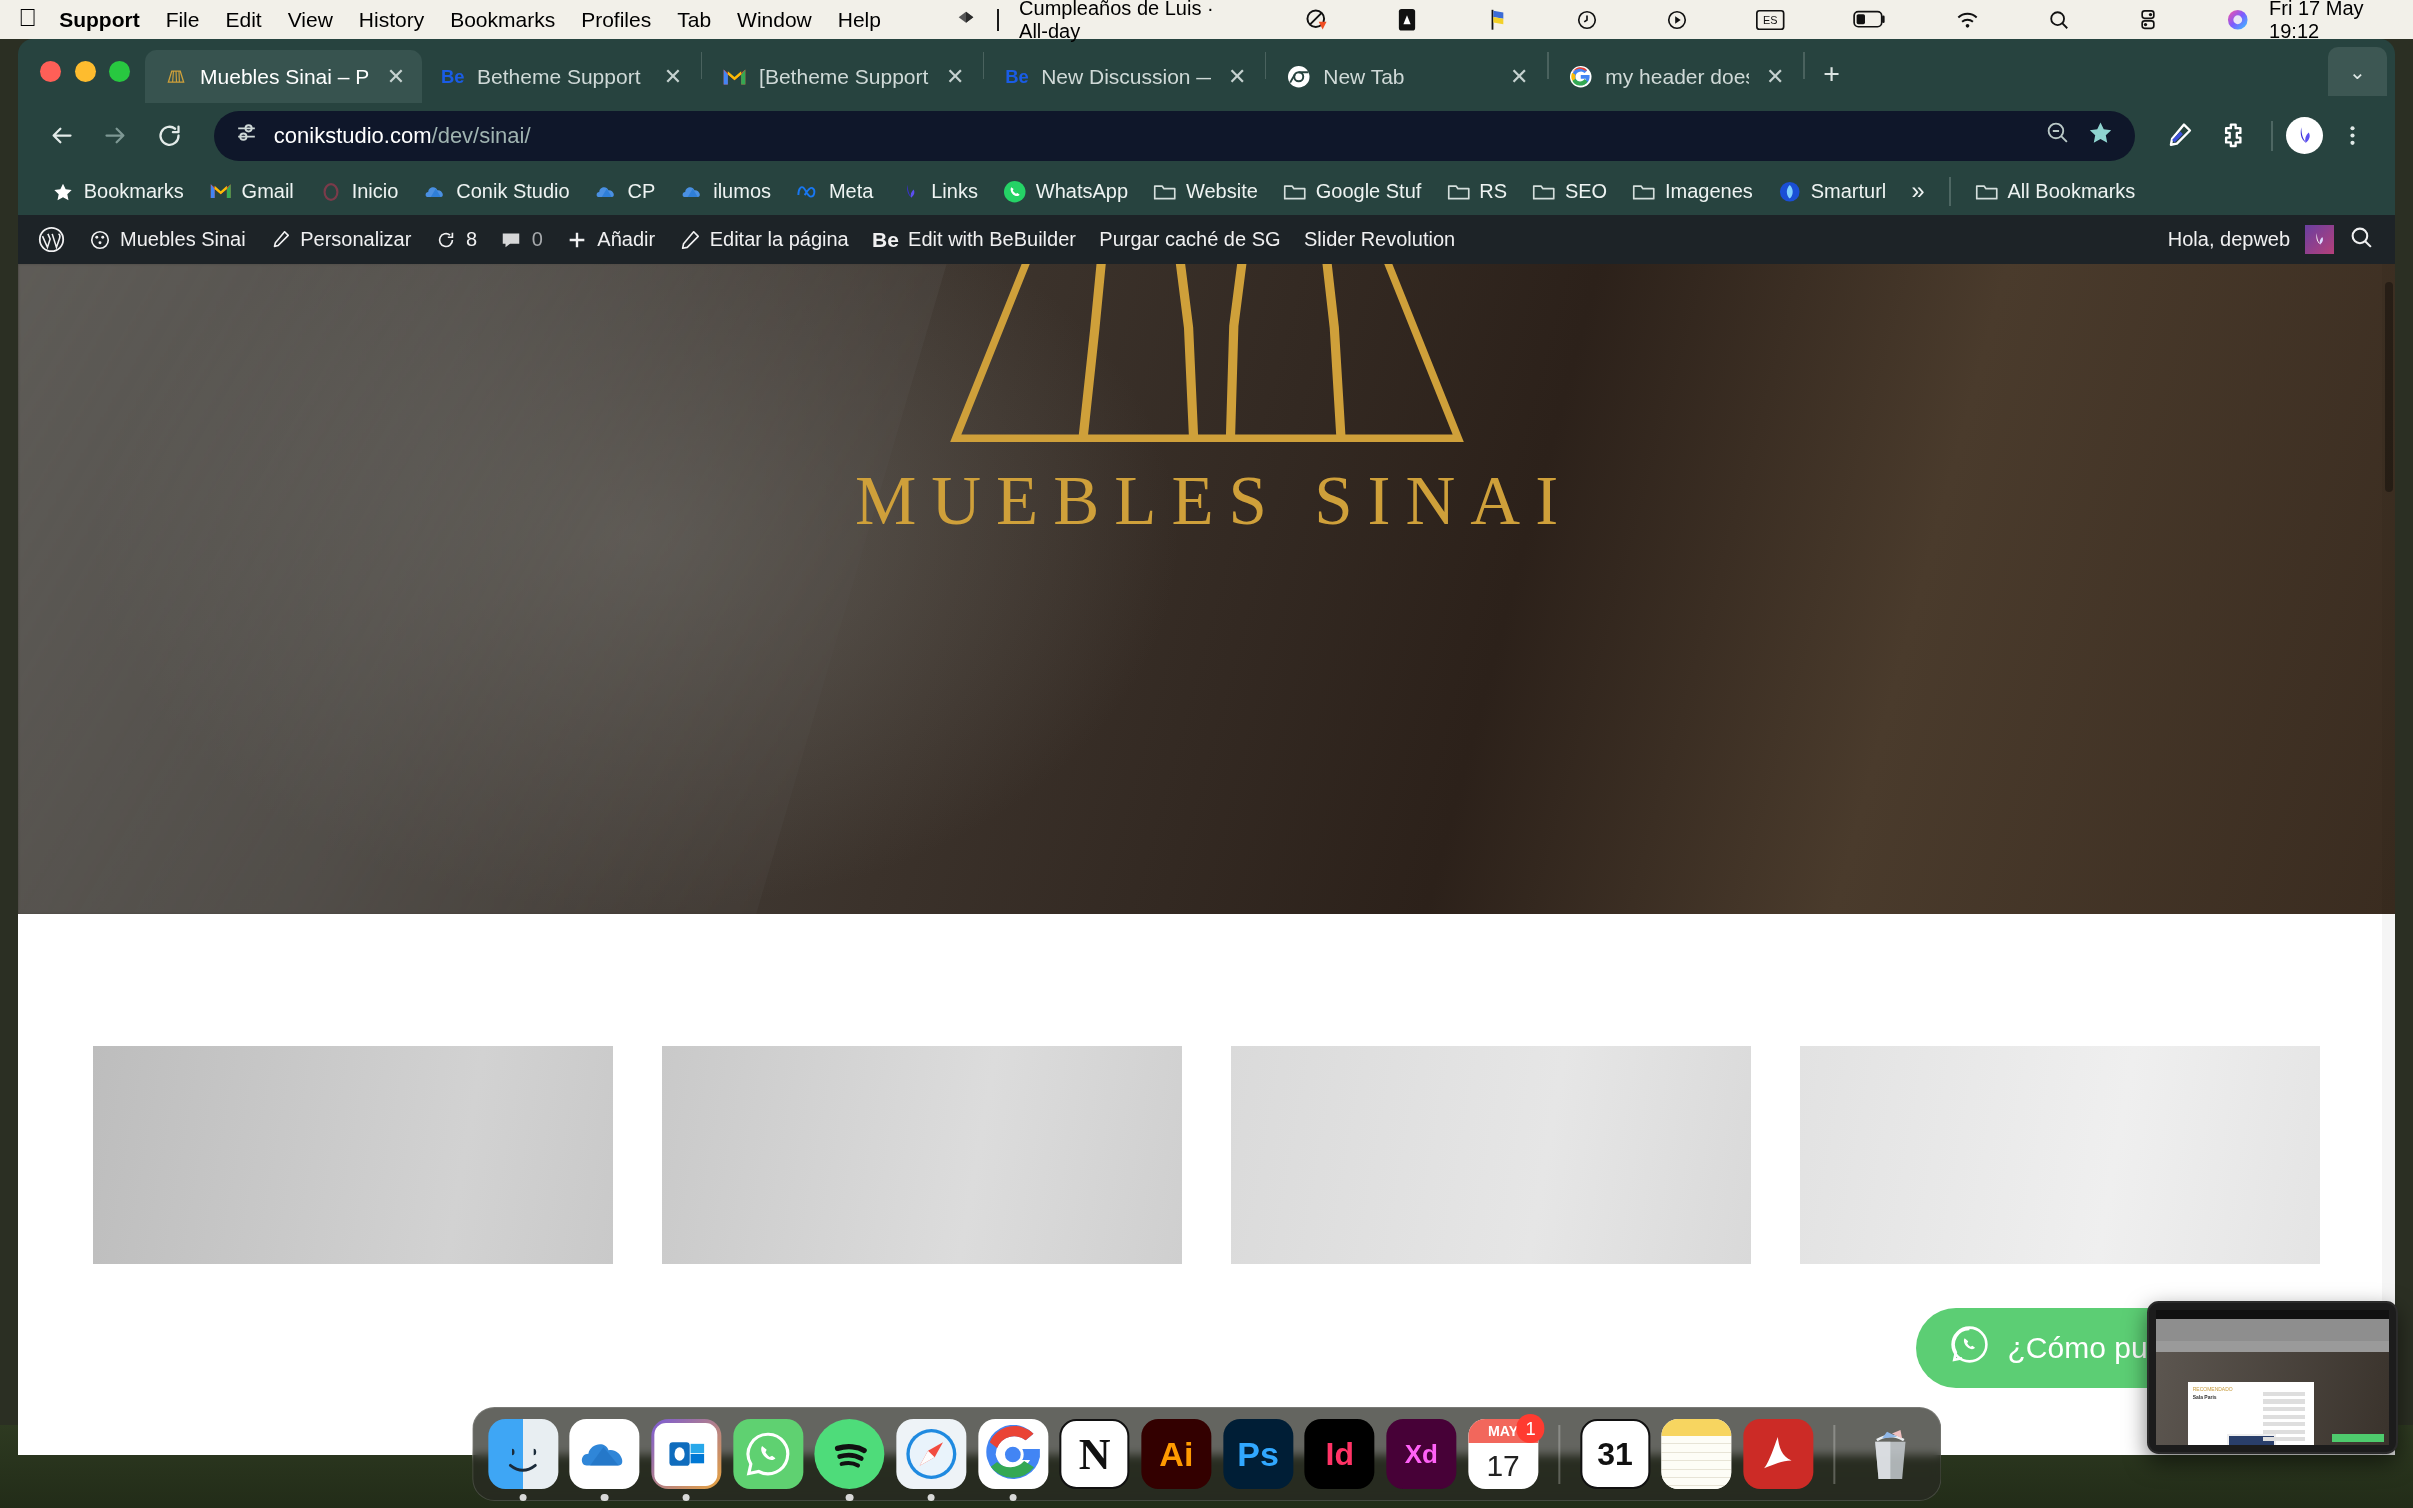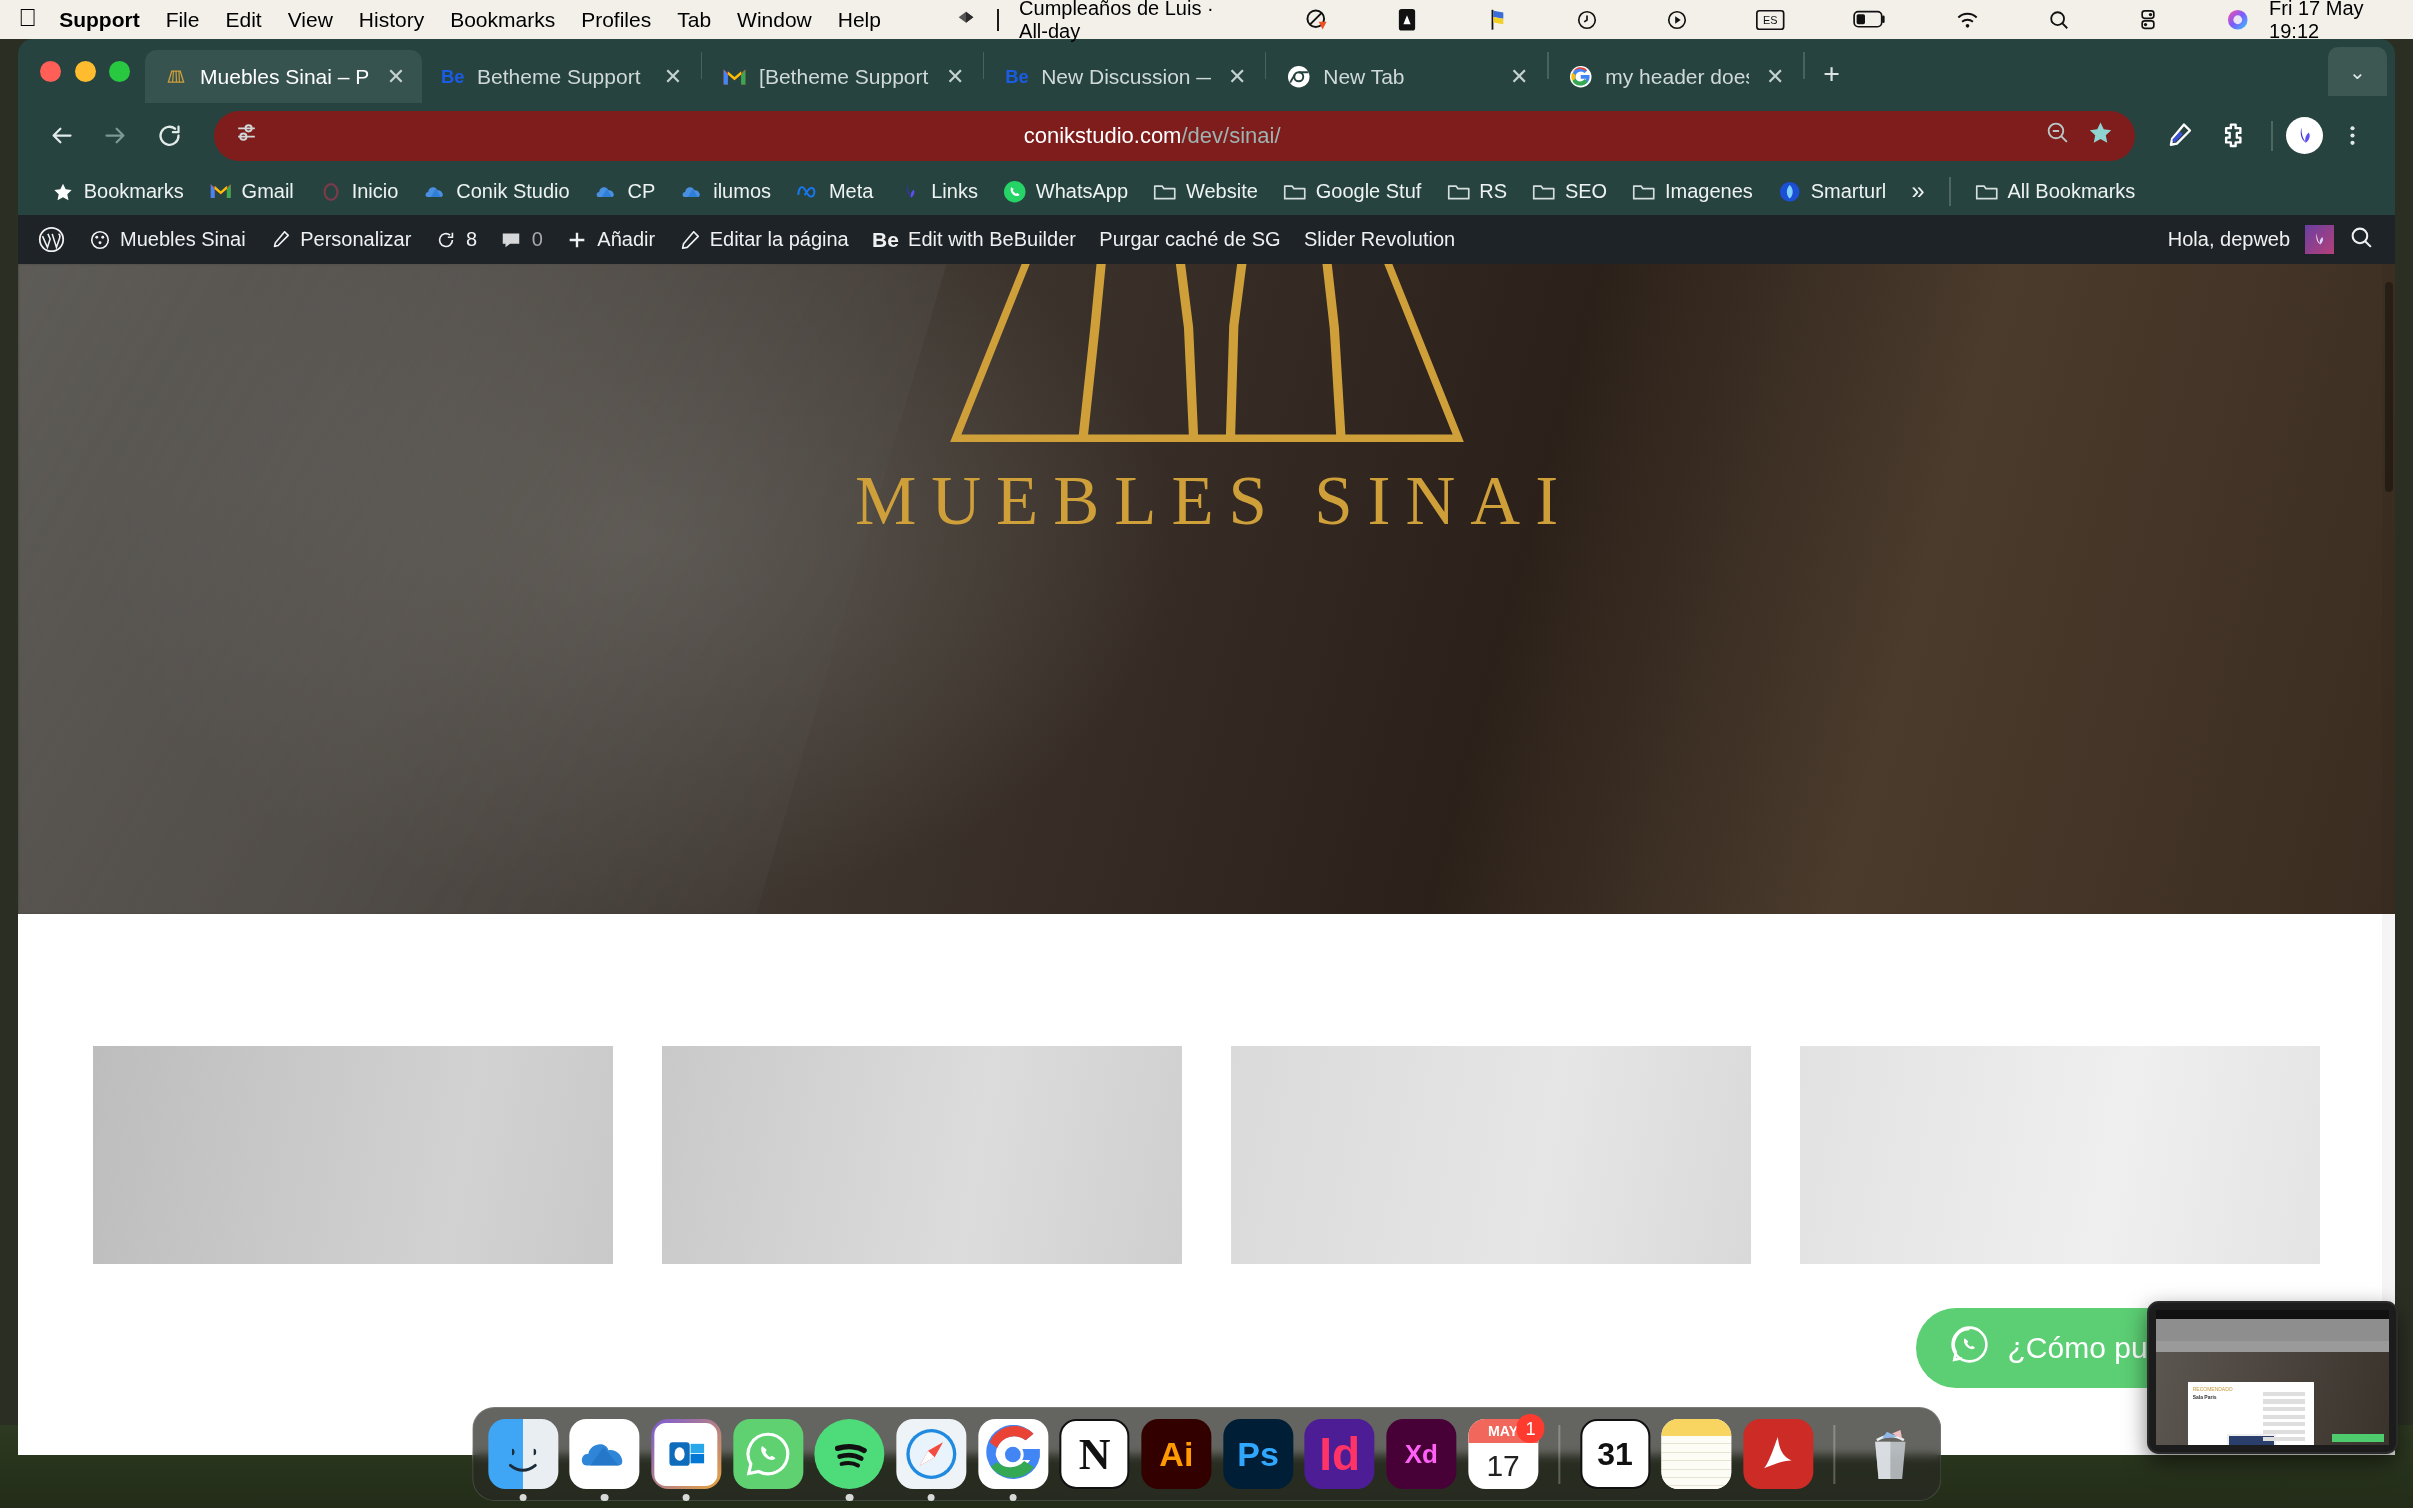--- a/index.html
+++ b/index.html
@@ -56,23 +56,23 @@
     position: absolute; right: 8.4px; bottom: 6.7px; width: 59px; height: 49px;
     background: #3d5753; border-radius: 10px 10px 0 0; color: #dfe8e6;
     display: flex; align-items: center; justify-content: center; font-size: 20px;
   }
 
   
   #toolbar { height: 65px; display: flex; align-items: center; padding: 0 18.4px; gap: 5px; background: #27433f; }
   .tb-btn { width: 49px; height: 49px; display: flex; align-items: center; justify-content: center; color: #e3ebe9; }
   .tb-btn.dim { color: #7e9894; }
   #omnibox {
-    flex: 1; height: 50px; background: #7f1d1d; border-radius: 25px;
+    flex: 1; height: 50px; background: #0f172a; border-radius: 25px;
     display: flex; align-items: center; padding: 0 6.7px 0 20px; margin: 0 15px;
-    color: #ffffff; font-size: 22px; gap: 15px; text-align: center;
+    color: #ffffff; font-size: 22px; gap: 15px;
   }
   #omnibox .url { flex: 1; white-space: nowrap; }
   #omnibox .url .path { color: #9fb3b0; }
   #omnibox .ob-right { display: flex; align-items: center; gap: 17px; padding-right: 13.4px; }
   .tb-sep { width: 1.7px; height: 30px; background: #4e6763; margin: 0 8.4px; }
   #avatar { width: 37px; height: 37px; border-radius: 50%; background: #ffffff; display: flex; align-items: center; justify-content: center; }
 
   
   #bookmarks { height: 47px; display: flex; align-items: center; padding: 0 20px; gap: 0; color: #eef3f2; font-size: 20px; background: #27433f; }
   .bm { display: flex; align-items: center; gap: 9.2px; padding: 0 12.6px; white-space: nowrap; }
@@ -810,21 +810,21 @@
   <div class="dock-item">
     <div class="dock-icon" style="background:#fff;color:#111;font-family:'Liberation Serif',serif;font-size:44px;border:2.5px solid #111;">N</div>
   </div>
   <div class="dock-item">
     <div class="dock-icon" style="background:#330000;color:#ff9a00;font-size:34px;">Ai</div>
   </div>
   <div class="dock-item">
     <div class="dock-icon" style="background:#001e36;color:#31a8ff;font-size:34px;">Ps</div>
   </div>
   <div class="dock-item">
-    <div class="dock-icon" style="background:#4c1d95;color:#ff3366;font-size:46px;">Id</div>
+    <div class="dock-icon" style="background:#000000;color:#ff3366;font-size:32px;">Id</div>
   </div>
   <div class="dock-item">
     <div class="dock-icon" style="background:#470137;color:#ff61f6;font-size:26px;">Xd</div>
   </div>
   <div class="dock-item">
     <div class="dock-icon" style="background:#fff;flex-direction:column;">
       <div style="width:100%;height:24px;background:#f2675c;color:#fff;font-size:14.2px;display:flex;align-items:center;justify-content:center;">MAY</div>
       <div style="flex:1;display:flex;align-items:center;justify-content:center;color:#222;font-size:30px;font-weight:normal;">17</div>
     </div>
     <span class="badge">1</span>

